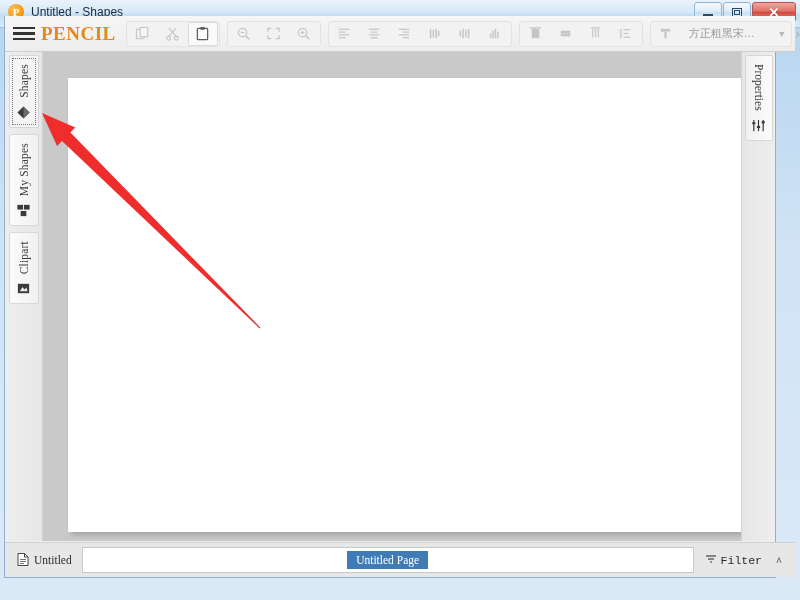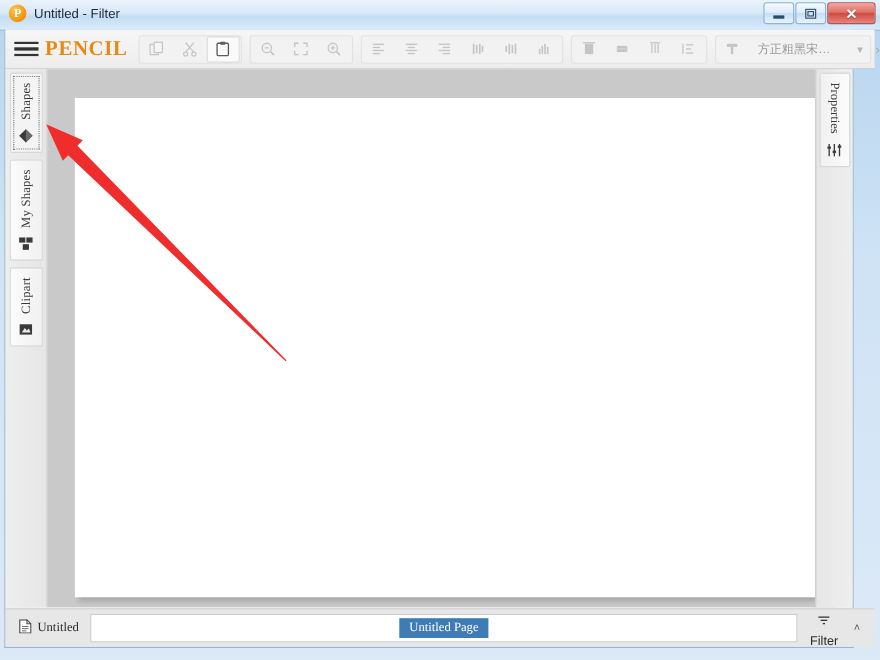--- a/index.html
+++ b/index.html
@@ -72,21 +72,21 @@
   .glyph-close {
     color: #fff; font-size: 13px; font-weight: bold;
     font-family: "Liberation Serif", serif;
     text-shadow: 0 1px 1px rgba(0,0,0,.35);
     line-height: 1;
   }
 
   
   #app-body {
     position: absolute;
-    left: 4px; top: 27px;
+    left: 4px; top: 16px;
     width: 772px; height: 562px;
     background: #f0f0f0;
     border: 1px solid #8fb0cc;
     border-top: none;
     box-sizing: border-box;
   }
 
   
   #toolbar {
     position: absolute;
@@ -289,39 +289,39 @@
     color: #ffffff;
     font-size: 11.5px;
     font-family: "Liberation Serif", serif;
     padding: 3px 9px;
     white-space: nowrap;
     cursor: pointer;
   }
   .status-action {
     display: flex; align-items: center; gap: 4px;
     font-size: 11.5px; color: #2b2b2b;
-    font-family: Liberation Sans, sans-serif;
+    font-family: Liberation Mono, monospace;
     padding: 0 7px; height: 26px;
-    cursor: pointer; white-space: nowrap; flex-direction: column;
+    cursor: pointer; white-space: nowrap;
   }
   #collapse-btn {
     width: 20px; height: 26px;
     display: flex; align-items: center; justify-content: center;
     color: #555; font-size: 10px; cursor: pointer;
   }
 </style>
 </head>
 <body>
 
 <div id="window-frame">
 
   <div id="title-bar">
     <div id="title-left">
       <div class="app-logo">P</div>
-      <div id="title-text">Untitled - Filter</div>
+      <div id="title-text">Untitled - Shapes</div>
     </div>
     <div id="win-buttons">
       <div class="win-btn">
         <div class="glyph-min"></div>
       </div>
       <div class="win-btn">
         <div class="glyph-max">
           <div class="glyph-max-inner"></div>
         </div>
       </div>

